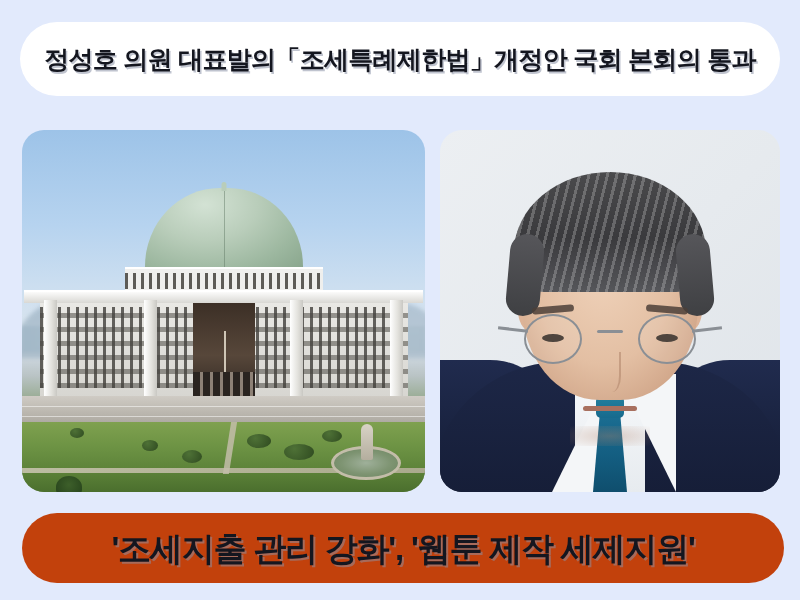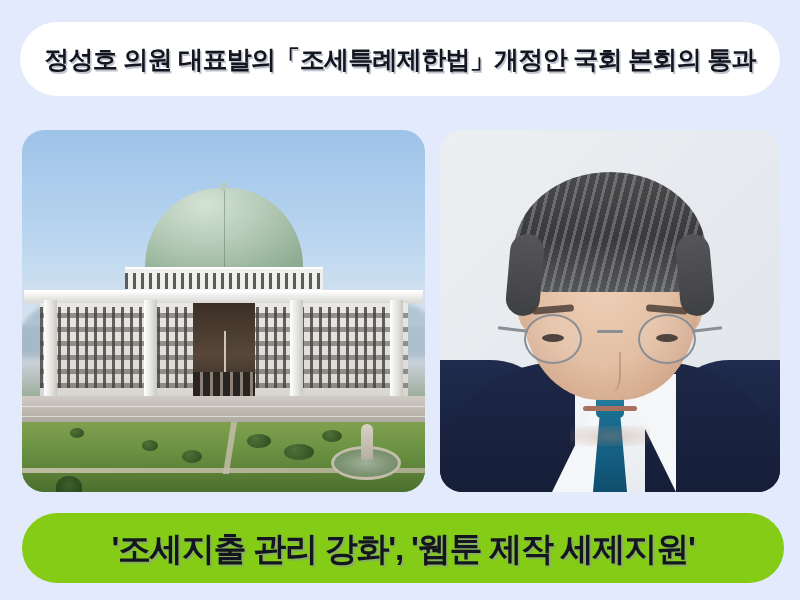--- a/index.html
+++ b/index.html
@@ -41,21 +41,21 @@
     line-height: 1;
   }
 
   
   .caption-pill {
     position: absolute;
     left: 22px;
     top: 513px;
     width: 762px;
     height: 70px;
-    background: #84cc16;
+    background: #c2410c;
     border-radius: 35px;
     display: flex;
     align-items: center;
     justify-content: center;
     overflow: hidden;
   }
   .caption-text {
     font-size: 33px;
     font-weight: 700;
     letter-spacing: -1.2px;

